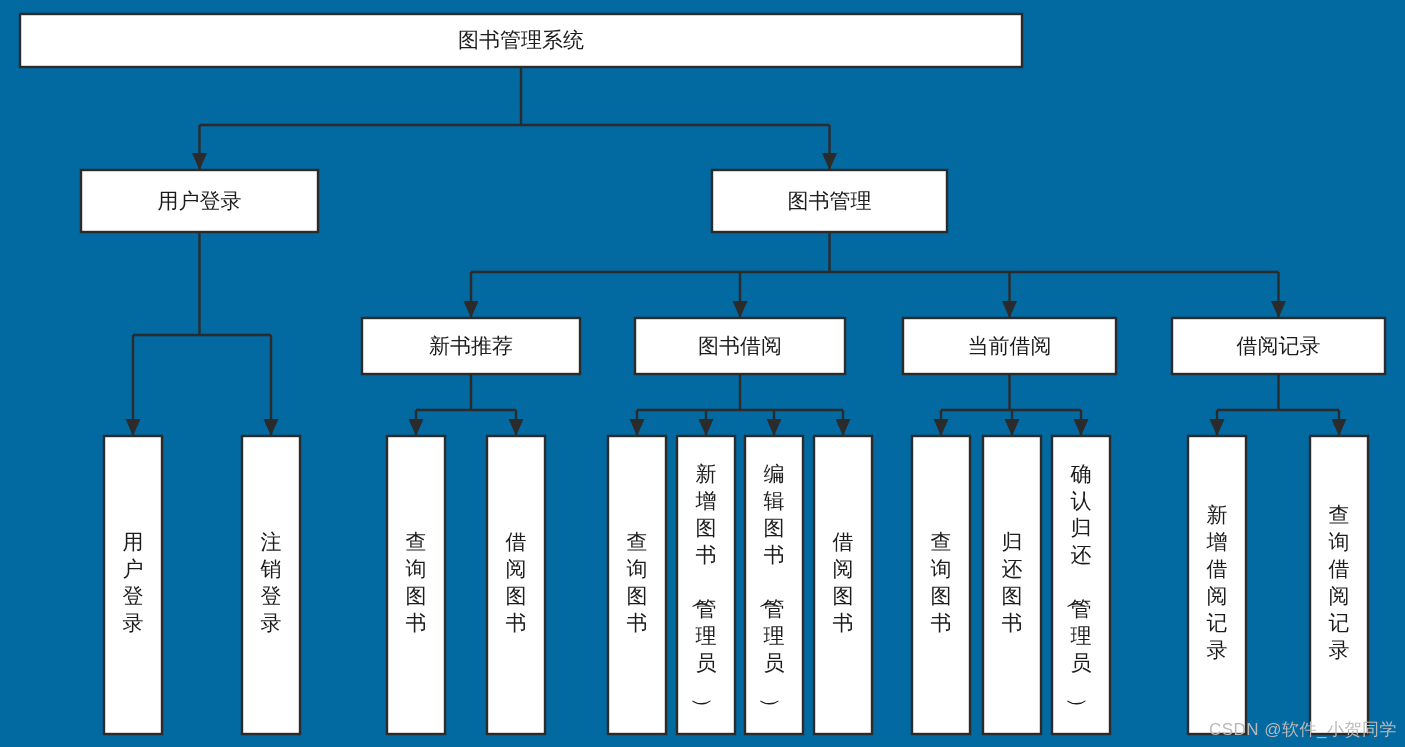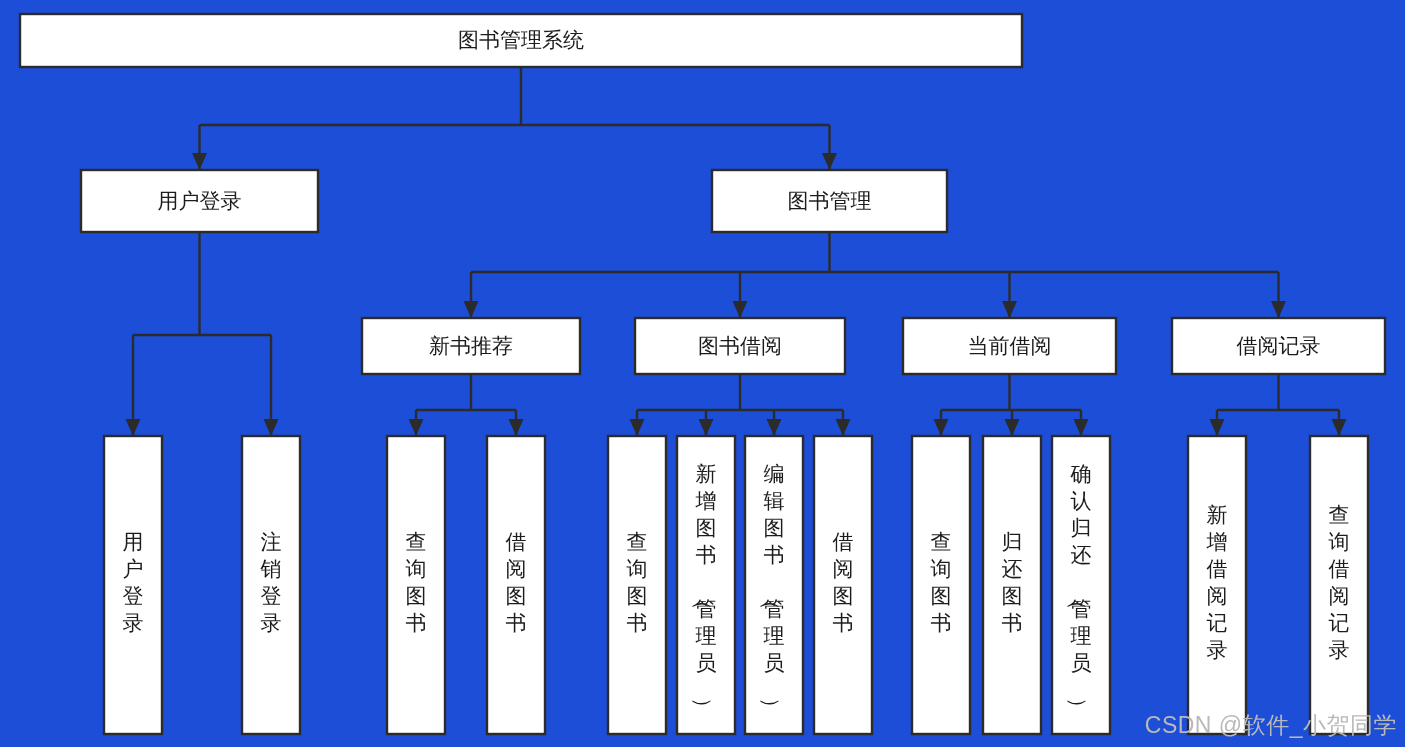--- a/index.html
+++ b/index.html
@@ -11,21 +11,21 @@
     width: 1405px;
     height: 747px;
     font-family: "Liberation Sans", "DejaVu Sans", sans-serif;
     overflow: hidden;
     position: relative;
   }
   #diagram-root {
     position: relative;
     width: 1405px;
     height: 747px;
-    background: #1d4ed8;
+    background: #0369a1;
   }
   svg#tree-svg {
     position: absolute;
     left: 0;
     top: 0;
     width: 1405px;
     height: 747px;
     display: block;
   }
   .node-box {
@@ -54,21 +54,21 @@
     font-family: "Liberation Sans", "DejaVu Sans", sans-serif;
     font-size: 21px;
     fill: #1c1c1c;
     text-anchor: middle;
   }
   .watermark-text {
     position: absolute;
     right: 8px;
     bottom: 6px;
     font-family: "Liberation Sans", "DejaVu Sans", sans-serif;
-    font-size: 23px;
+    font-size: 17px;
     color: #b9b9b9;
     white-space: nowrap;
     letter-spacing: 0.5px;
     user-select: none;
   }
 </style>
 </head>
 <body>
 
 <div id="diagram-root">

